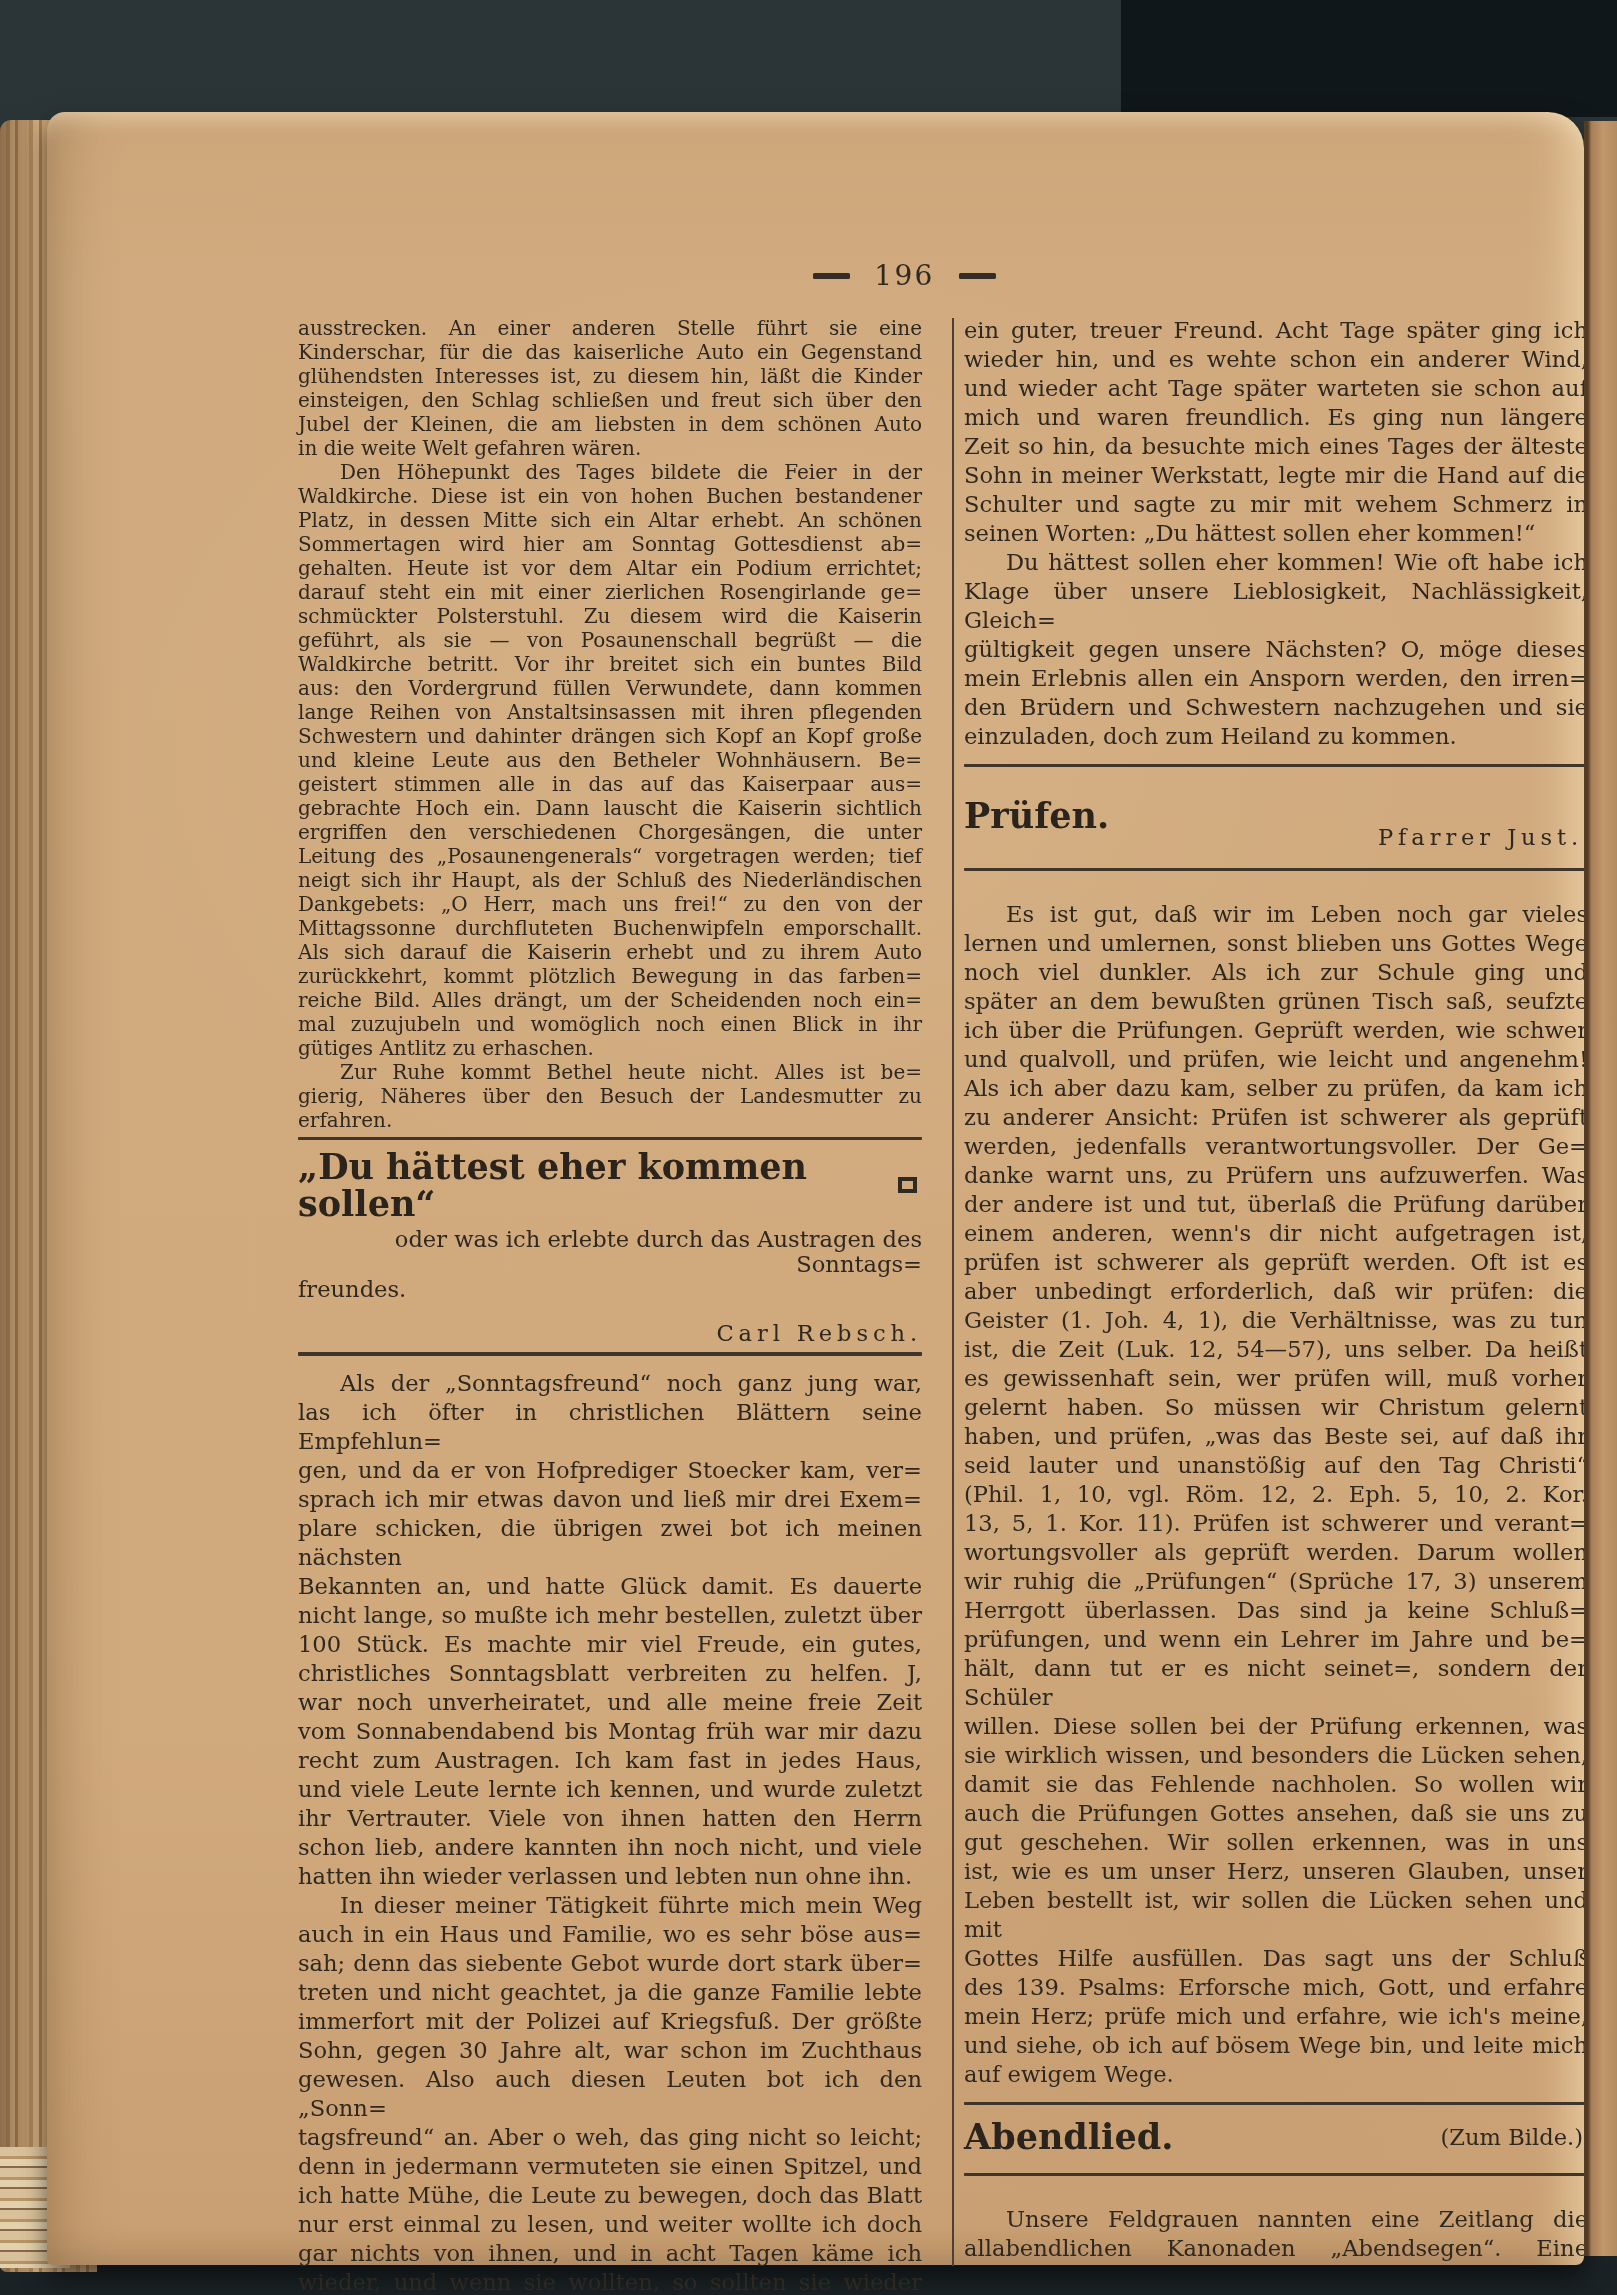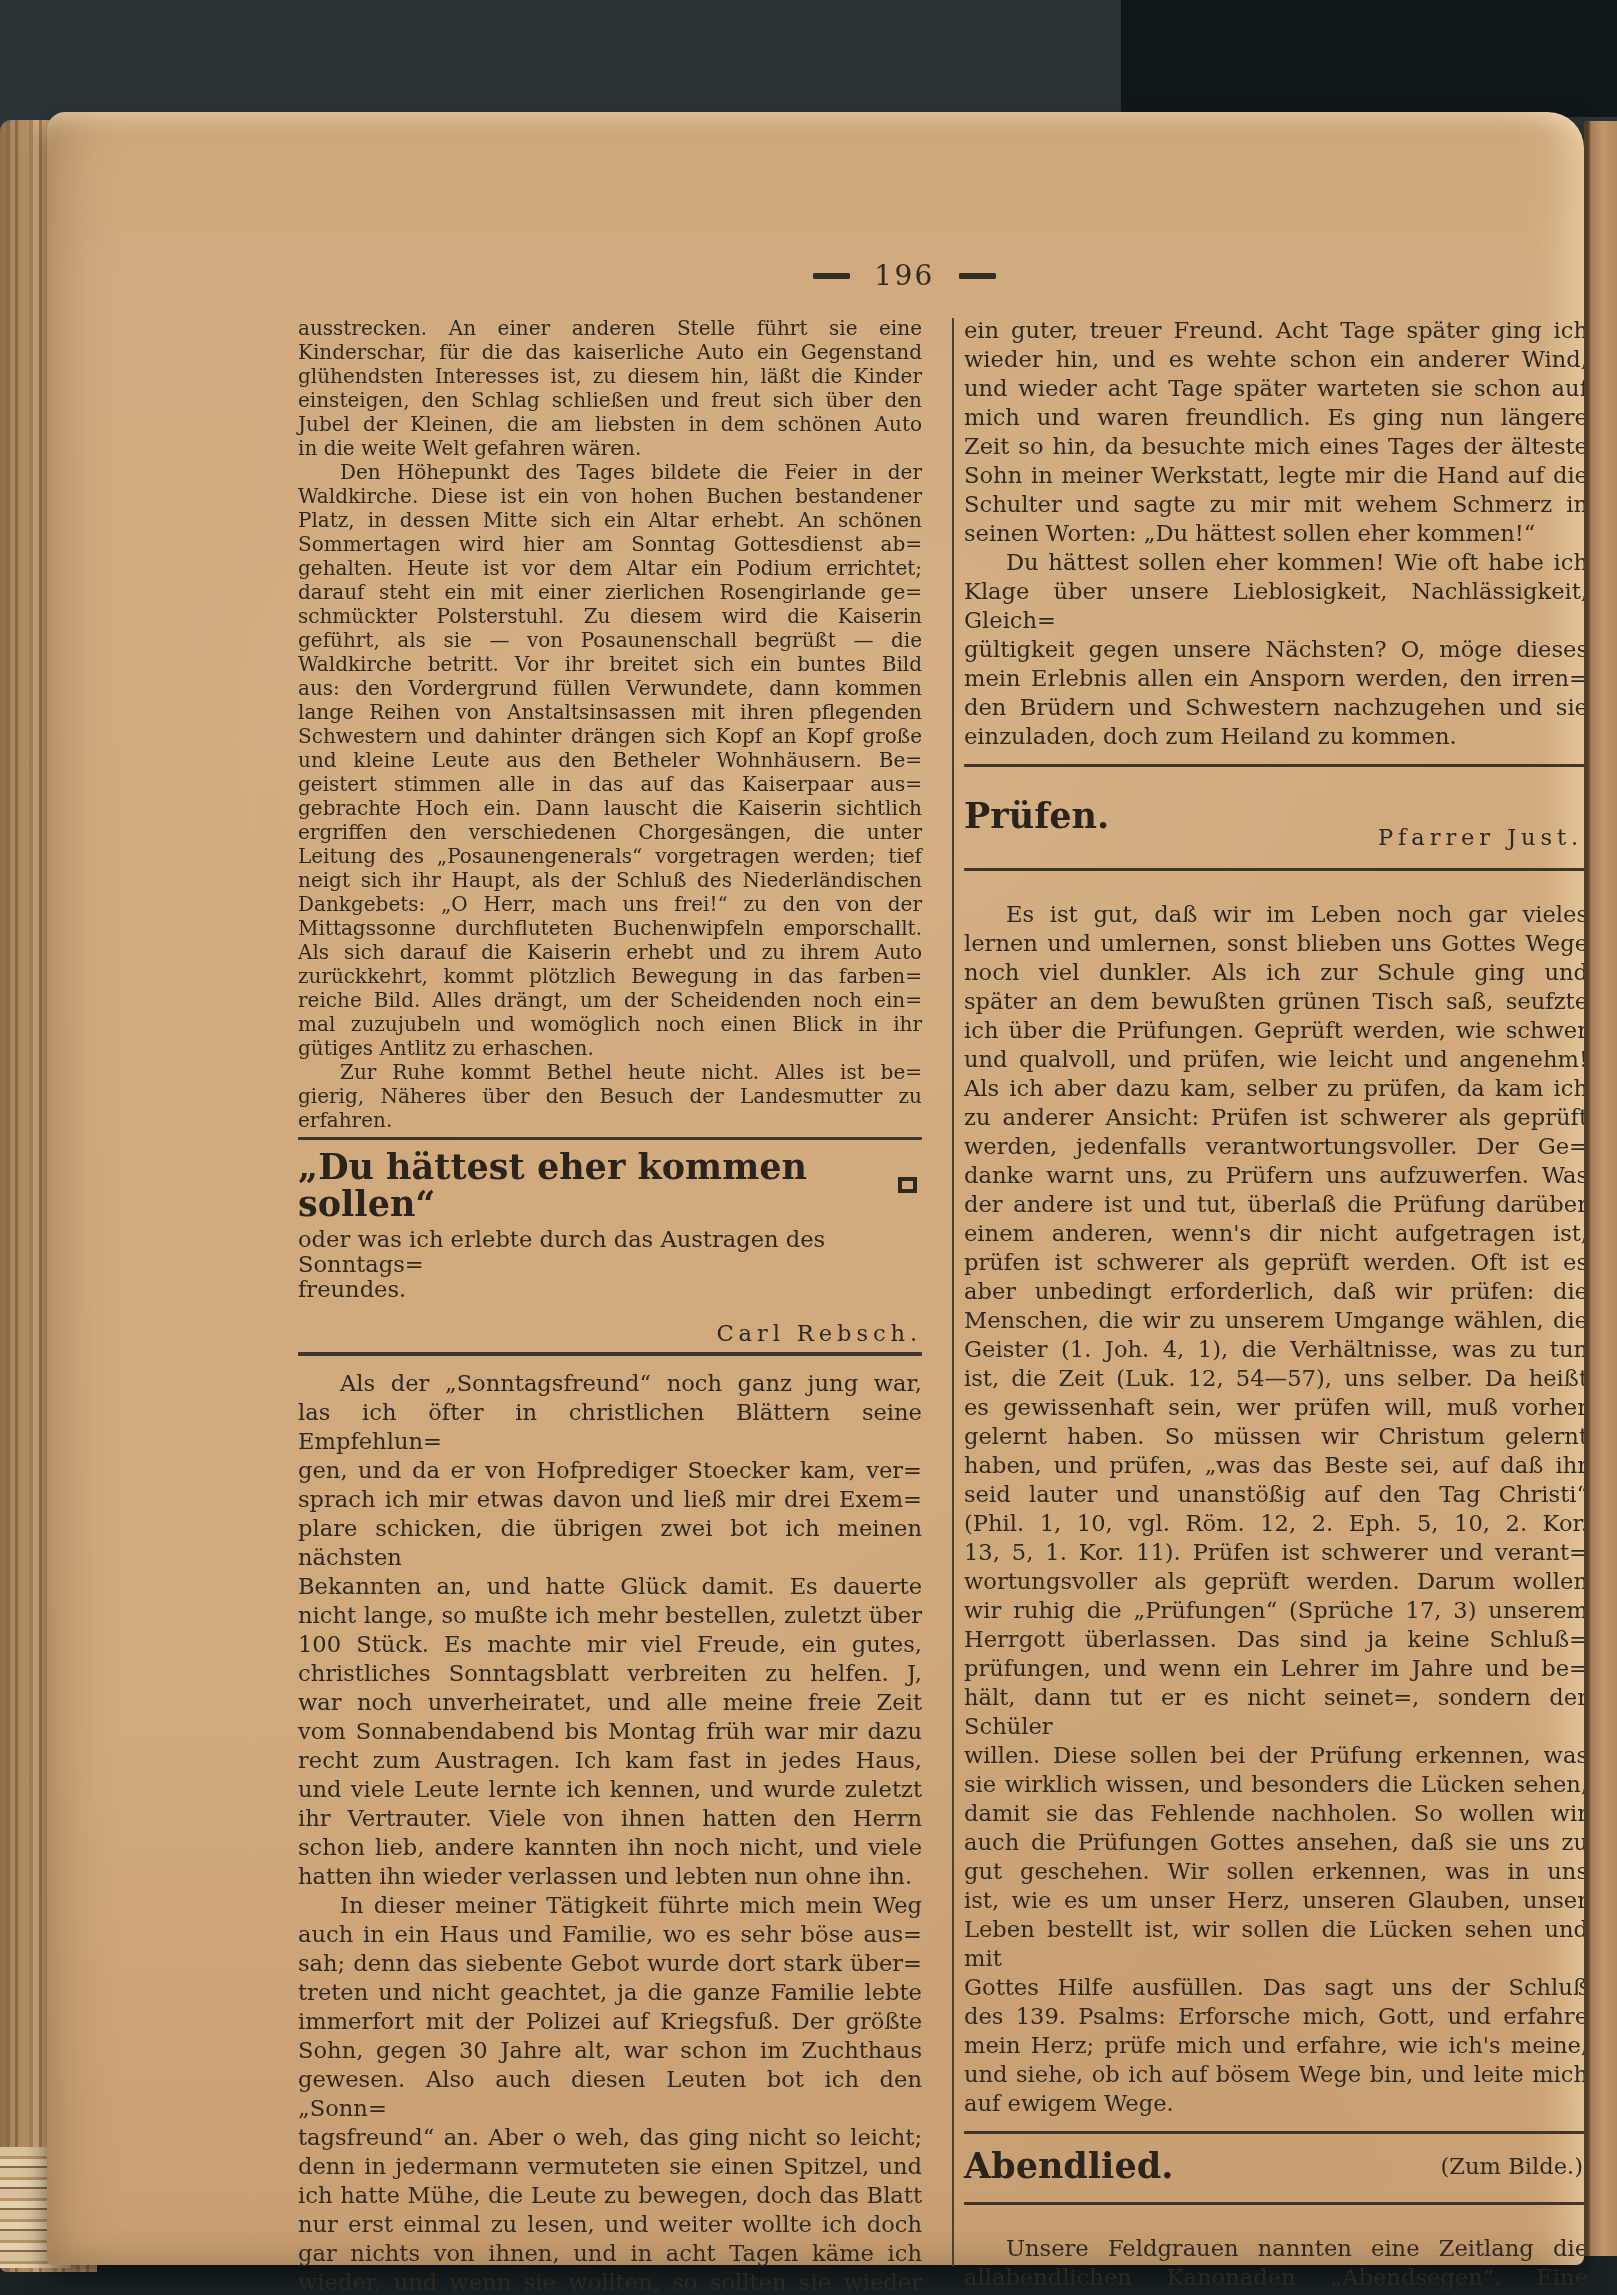--- a/index.html
+++ b/index.html
@@ -53,21 +53,21 @@
   .indent > .ln:first-child{text-indent:42px;}
   .headblock{margin:4.9px 0 13px;}
   .headblock.plain{margin:13px 0 29px;}
   .rule{height:3.2px;background:#3f352a;border-radius:0.8px;}
   .head-row{display:flex;justify-content:space-between;align-items:center;padding:8px 4.9px 4.9px 0;gap:20px;}
   .headblock.plain .head-row{padding:13px 4.9px 11.3px 0;}
   .head-title{font-weight:bold;font-size:35px;line-height:37px;color:#2a241d;}
   .head-right{font-size:22.6px;color:#2e2821;}
   .spaced{letter-spacing:4.9px;margin-top:44px;}
   .box-marker{width:21px;height:16px;border:4.9px solid #2e2921;box-sizing:border-box;background:#cfa87b;}
-  .sub-row{display:flex;justify-content:space-between;font-size:22.6px;line-height:25px;}
+  .sub-row{display:flex;justify-content:space-between;font-size:22.6px;line-height:25px;text-align:right;}
   .sub-tail{margin-bottom:4.9px;}
   .headblock .rule.bottom{margin-top:6.5px;}
 </style>
 </head>
 <body data-name="scanned-book-spread">
 
 <div class="corner-dark" data-name="scan-background-corner"></div>
 <div class="fore-edge" data-name="book-fore-edge-pages"></div>
 <div class="bottom-sheets" data-name="bottom-page-stack"></div>
 
@@ -207,21 +207,20 @@
           <div class="ln" data-name="text-line">ich über die Prüfungen. Geprüft werden, wie schwer</div>
           <div class="ln" data-name="text-line">und qualvoll, und prüfen, wie leicht und angenehm!</div>
           <div class="ln" data-name="text-line">Als ich aber dazu kam, selber zu prüfen, da kam ich</div>
           <div class="ln" data-name="text-line">zu anderer Ansicht: Prüfen ist schwerer als geprüft</div>
           <div class="ln" data-name="text-line">werden, jedenfalls verantwortungsvoller. Der Ge=</div>
           <div class="ln" data-name="text-line">danke warnt uns, zu Prüfern uns aufzuwerfen. Was</div>
           <div class="ln" data-name="text-line">der andere ist und tut, überlaß die Prüfung darüber</div>
           <div class="ln" data-name="text-line">einem anderen, wenn's dir nicht aufgetragen ist,</div>
           <div class="ln" data-name="text-line">prüfen ist schwerer als geprüft werden. Oft ist es</div>
           <div class="ln" data-name="text-line">aber unbedingt erforderlich, daß wir prüfen: die</div>
-          <div class="ln" data-name="text-line">Menschen, die wir zu unserem Umgange wählen, die</div>
           <div class="ln" data-name="text-line">Geister (1. Joh. 4, 1), die Verhältnisse, was zu tun</div>
           <div class="ln" data-name="text-line">ist, die Zeit (Luk. 12, 54—57), uns selber. Da heißt</div>
           <div class="ln" data-name="text-line">es gewissenhaft sein, wer prüfen will, muß vorher</div>
           <div class="ln" data-name="text-line">gelernt haben. So müssen wir Christum gelernt</div>
           <div class="ln" data-name="text-line">haben, und prüfen, „was das Beste sei, auf daß ihr</div>
           <div class="ln" data-name="text-line">seid lauter und unanstößig auf den Tag Christi“</div>
           <div class="ln" data-name="text-line">(Phil. 1, 10, vgl. Röm. 12, 2. Eph. 5, 10, 2. Kor.</div>
           <div class="ln" data-name="text-line">13, 5, 1. Kor. 11). Prüfen ist schwerer und verant=</div>
           <div class="ln" data-name="text-line">wortungsvoller als geprüft werden. Darum wollen</div>
           <div class="ln" data-name="text-line">wir ruhig die „Prüfungen“ (Sprüche 17, 3) unserem</div>

